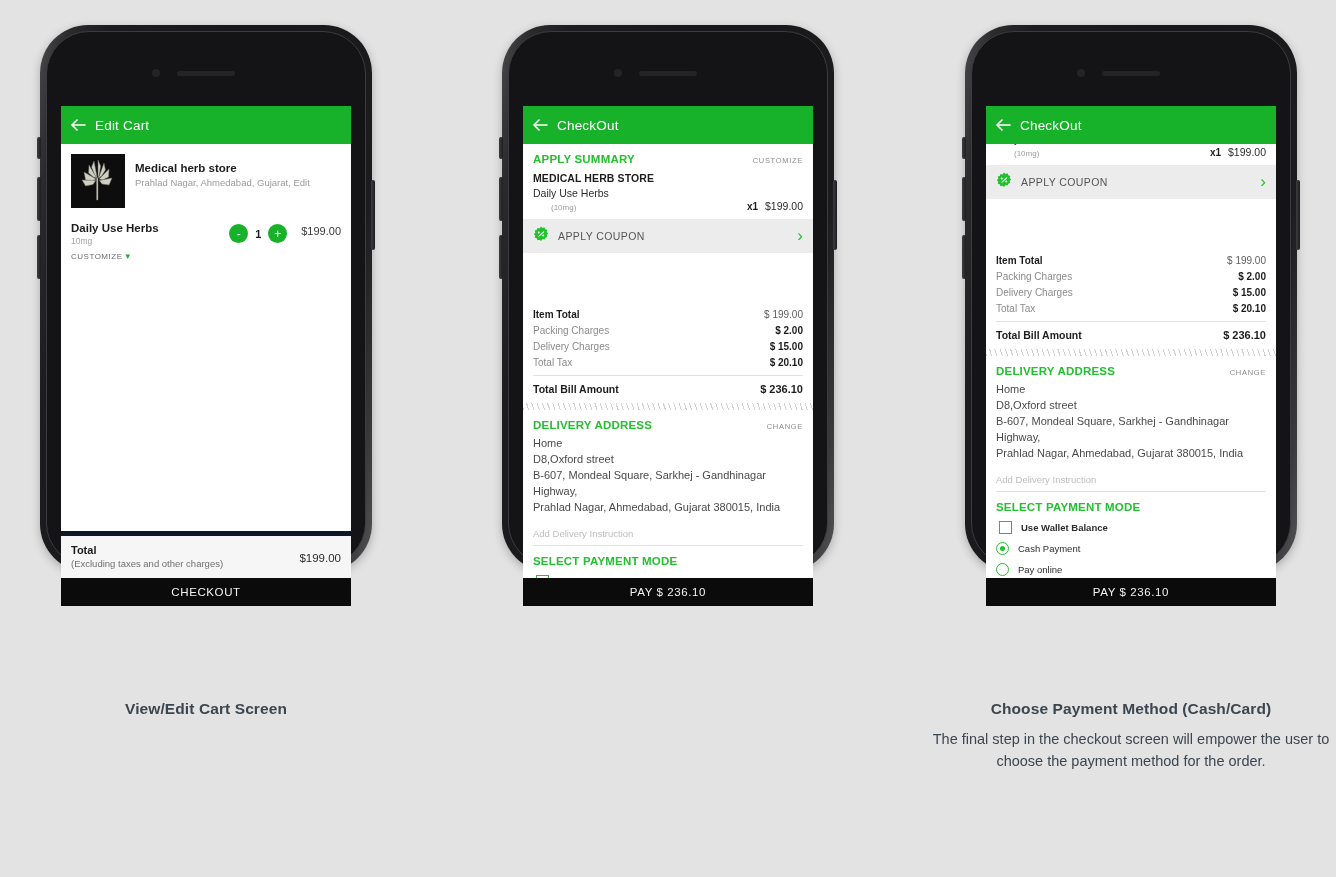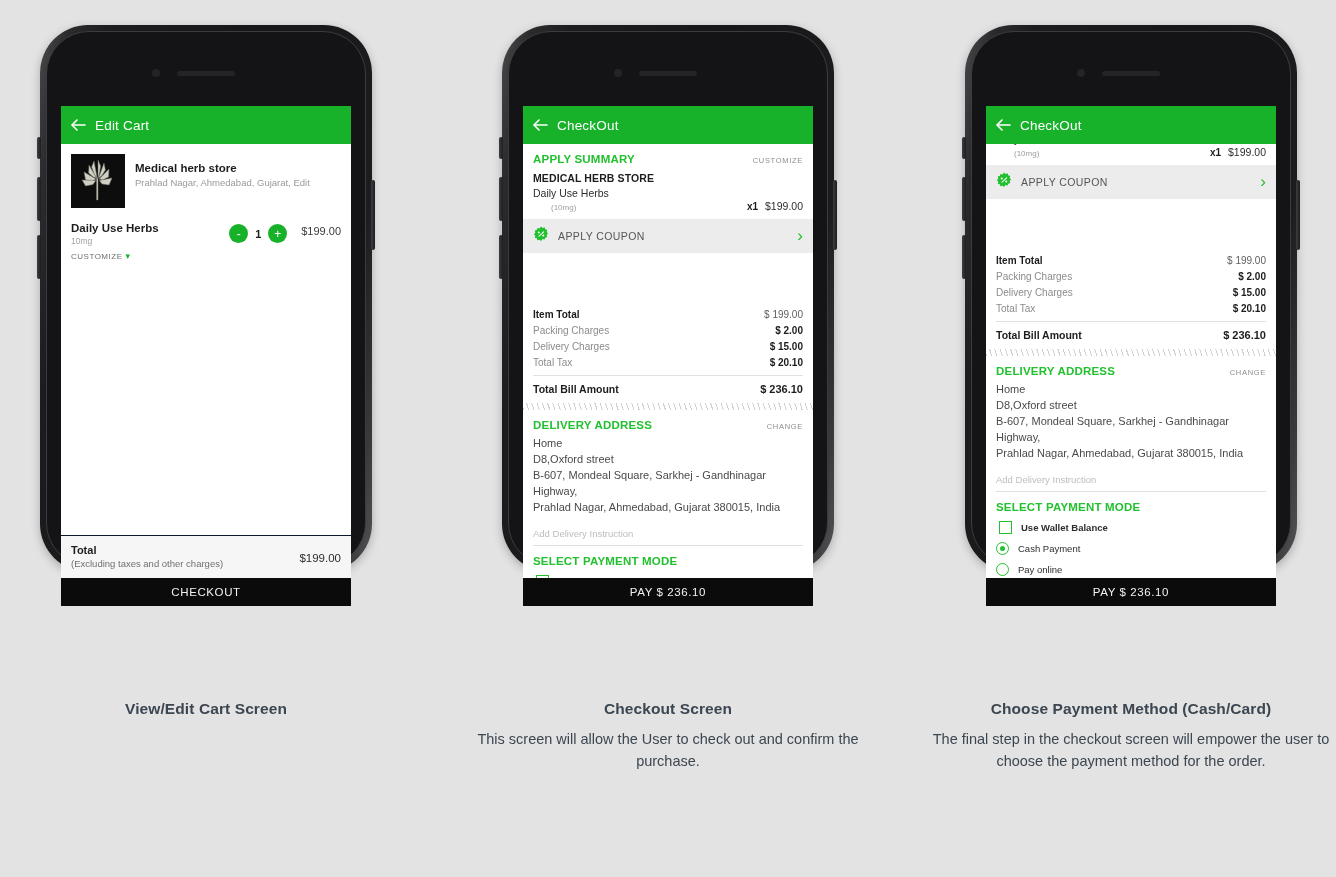--- a/index.html
+++ b/index.html
@@ -190,21 +190,21 @@
     line-height: 1;
     display: flex; align-items: center; justify-content: center;
   }
   .qty { font-size: 11px; font-weight: bold; color: #1d1d1d; min-width: 8px; text-align: center; }
   .item-price { font-size: 11px; color: #3a3a3a; margin-left: 14px; margin-top: 3px; }
 
   .total-block {
     position: absolute;
     left: 0; right: 0; bottom: 0;
     background: #f6f6f6;
-    border-top: 1px solid #0f172a;
+    border-top: 5px solid #0f172a;
     padding: 8px 10px 9px 10px;
     display: flex;
     align-items: flex-start;
   }
   .total-lbl { font-size: 11px; font-weight: bold; color: #1d1d1d; }
   .total-note { font-size: 9.5px; color: #6f6f6f; margin-top: 2px; }
   .total-amt { margin-left: auto; font-size: 11.5px; color: #2b2b2b; margin-top: 8px; }
 
   
   .sec-head {
@@ -637,22 +637,18 @@
         </div>
       </div>
 
       <div class="bottombar">PAY $ 236.10</div>
     </div>
   </div>
 
   <div class="caption c1">
     <div class="cap-title">View/Edit Cart Screen</div>
   </div>
-  <div class="caption c2">
-    <div class="cap-title">Checkout Screen</div>
-    <div class="cap-desc">This screen will allow the User to check out and confirm the purchase.</div>
-  </div>
   <div class="caption c3">
     <div class="cap-title">Choose Payment Method (Cash/Card)</div>
     <div class="cap-desc">The final step in the checkout screen will empower the user to choose the payment method for the order.</div>
   </div>
 
 </div>
 
 </body></html>

